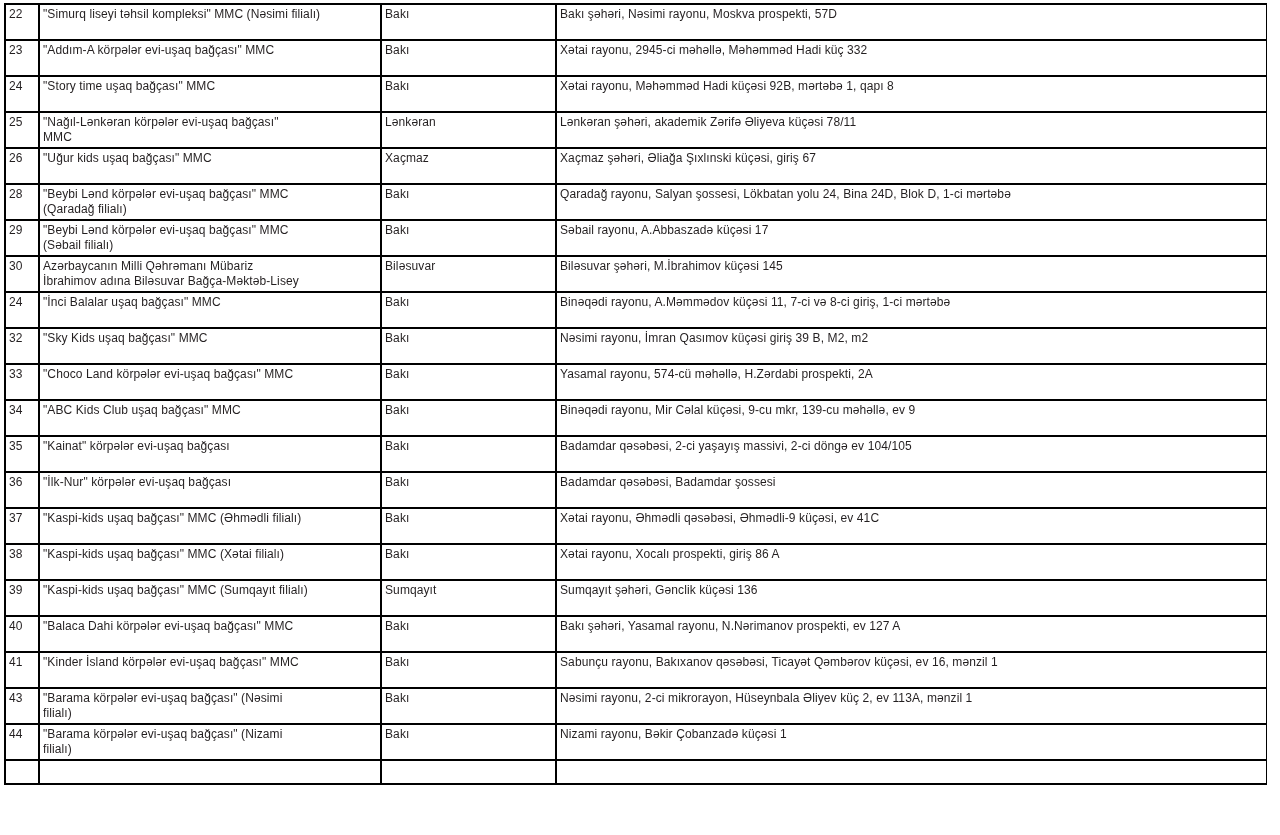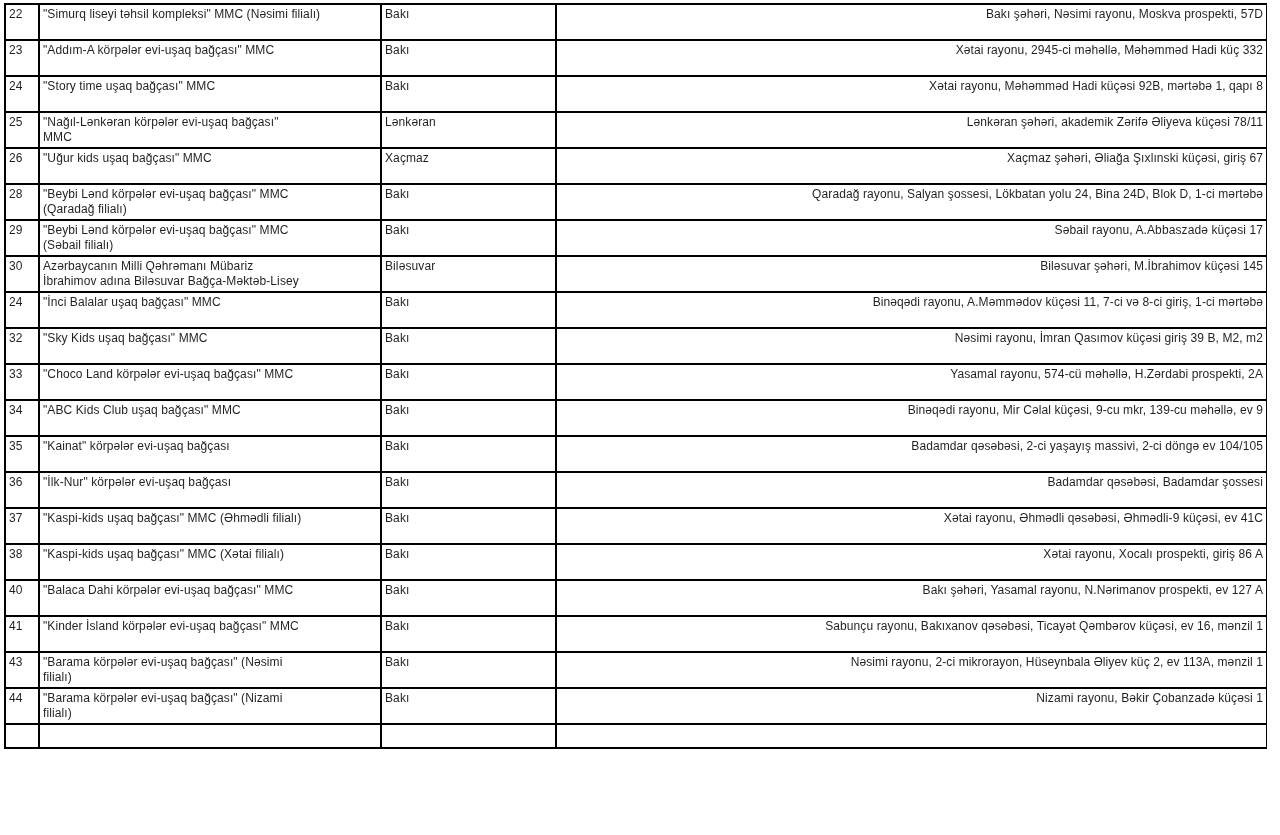--- a/index.html
+++ b/index.html
@@ -35,21 +35,21 @@
     color: #231f20;
     white-space: pre-line;
     overflow: hidden;
     letter-spacing: 0.1px;
   }
   table.registry tr { height: 36px; }
   table.registry tr.partial-row { height: 24px; }
   td.cell-no      { text-align: left; padding-left: 4px; }
   td.cell-name    { text-align: left; }
   td.cell-city    { }
-  td.cell-address { text-align: right; }
+  td.cell-address { text-align: left; }
   col.c-no      { width: 34px;  }
   col.c-name    { width: 342px; }
   col.c-city    { width: 175px; }
   col.c-address { width: 711px; }
 </style>
 </head>
 <body>
 
 <div class="page">
   <table class="registry">
@@ -154,20 +154,26 @@
     <td class="cell-city">Bakı</td>
     <td class="cell-address">Xətai rayonu, Əhmədli qəsəbəsi, Əhmədli-9 küçəsi, ev 41C</td>
   </tr>
         <tr>
     <td class="cell-no">38</td>
     <td class="cell-name">"Kaspi-kids uşaq bağçası" MMC (Xətai filialı)</td>
     <td class="cell-city">Bakı</td>
     <td class="cell-address">Xətai rayonu, Xocalı prospekti, giriş 86 A</td>
   </tr>
         <tr>
+    <td class="cell-no">39</td>
+    <td class="cell-name">"Kaspi-kids uşaq bağçası" MMC (Sumqayıt filialı)</td>
+    <td class="cell-city">Sumqayıt</td>
+    <td class="cell-address">Sumqayıt şəhəri, Gənclik küçəsi 136</td>
+  </tr>
+        <tr>
     <td class="cell-no">40</td>
     <td class="cell-name">"Balaca Dahi körpələr evi-uşaq bağçası" MMC</td>
     <td class="cell-city">Bakı</td>
     <td class="cell-address">Bakı şəhəri, Yasamal rayonu, N.Nərimanov prospekti, ev 127 A</td>
   </tr>
         <tr>
     <td class="cell-no">41</td>
     <td class="cell-name">"Kinder İsland körpələr evi-uşaq bağçası" MMC</td>
     <td class="cell-city">Bakı</td>
     <td class="cell-address">Sabunçu rayonu, Bakıxanov qəsəbəsi, Ticayət Qəmbərov küçəsi, ev 16, mənzil 1</td>

